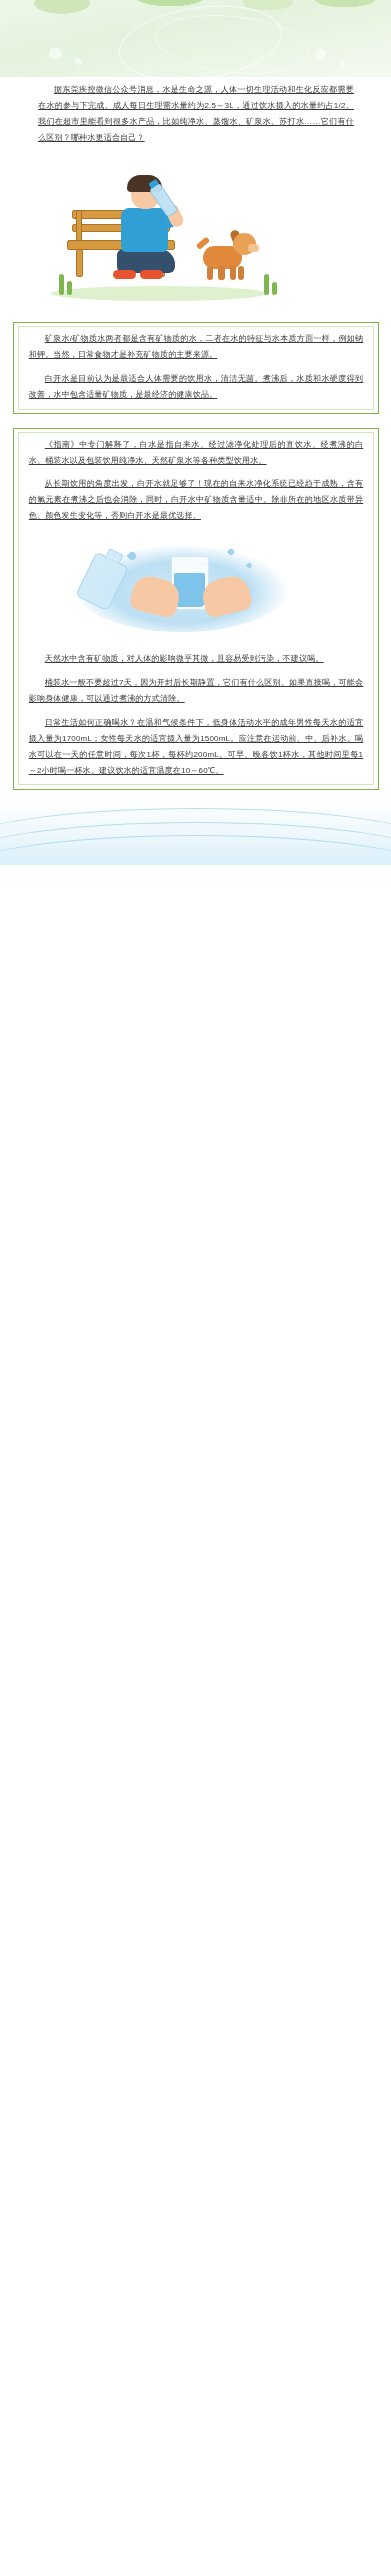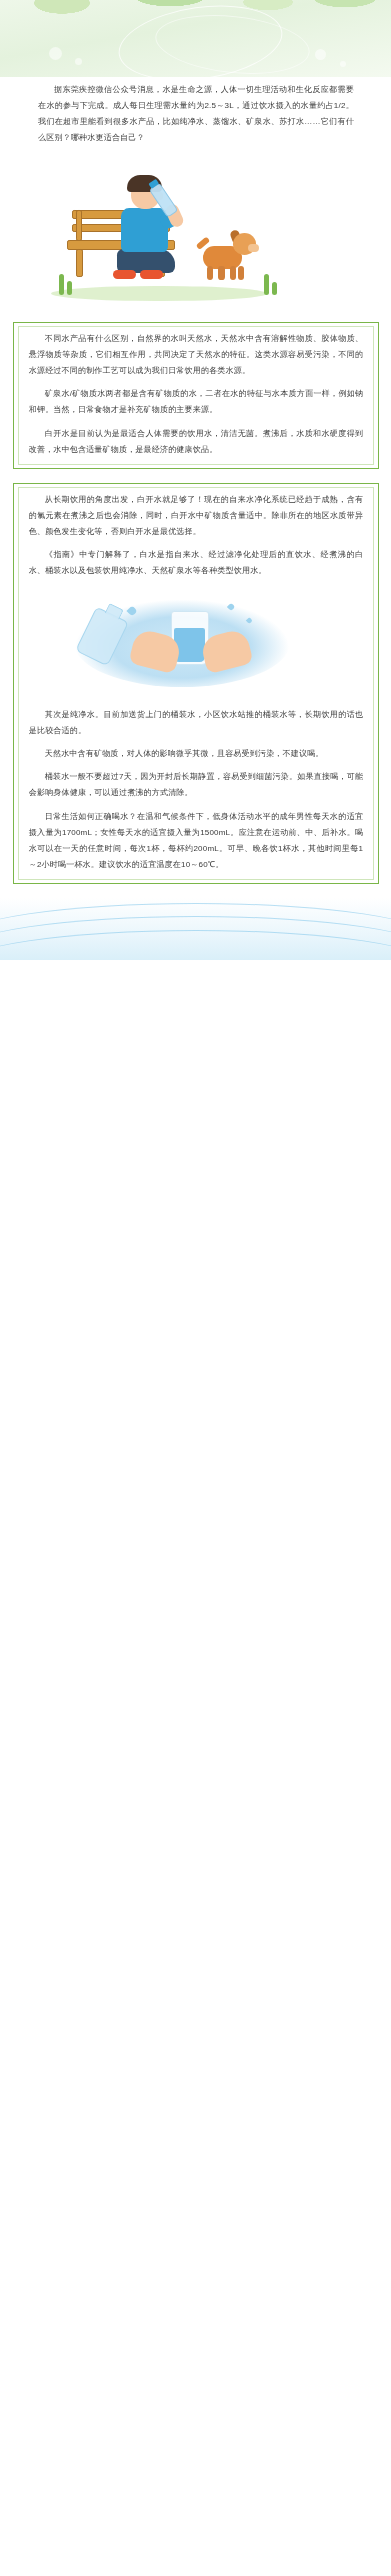--- a/index.html
+++ b/index.html
@@ -73,20 +73,21 @@
 
   p.para {
     font-size: 8px;
     line-height: 2.0;
     color: #3b3b3b;
     text-align: justify;
     text-indent: 2em;
     margin: 0 0 7.2px 0;
     padding: 0 7.2px;
     letter-spacing: 0.2px;
+    text-decoration: underline;
   }
   p.para.last { margin-bottom: 0; margin-top: 8px; }
 
   
   .illus-bench {
     position: relative;
     width: 100%;
     height: 155px;
     margin: 3.1px 0 5.2px 0;
   }
@@ -284,50 +285,48 @@
       <div class="plant" style="left:36px; height:14.4px;"></div>
       <div class="plant" style="left:233px;"></div>
       <div class="plant" style="left:241px; height:13.4px;"></div>
     </div>
   </div>
 </section>
 
 <section class="card">
   <div class="inner-rule"></div>
   <div class="card-body">
-    <p class="para">不同水产品有什么区别，自然界的水叫天然水，天然水中含有溶解性物质、胶体物质、悬浮物质等杂质，它们相互作用，共同决定了天然水的特征。这类水源容易受污染，不同的水源经过不同的制作工艺可以成为我们日常饮用的各类水源。</p>
     <p class="para">矿泉水/矿物质水两者都是含有矿物质的水，二者在水的特征与水本质方面一样，例如钠和钾。当然，日常食物才是补充矿物质的主要来源。</p>
     <p class="para last">白开水是目前认为是最适合人体需要的饮用水，清洁无菌。煮沸后，水质和水硬度得到改善，水中包含适量矿物质，是最经济的健康饮品。</p>
   </div>
 </section>
 
 <section class="card">
   <div class="inner-rule"></div>
   <div class="card-body">
+    <p class="para">《指南》中专门解释了，白水是指自来水、经过滤净化处理后的直饮水、经煮沸的白水、桶装水以及包装饮用纯净水、天然矿泉水等各种类型饮用水。</p>
     <p class="para">从长期饮用的角度出发，白开水就足够了！现在的自来水净化系统已经趋于成熟，含有的氯元素在煮沸之后也会消除，同时，白开水中矿物质含量适中。除非所在的地区水质带异色、颜色发生变化等，否则白开水是最优选择。</p>
-    <p class="para">《指南》中专门解释了，白水是指自来水、经过滤净化处理后的直饮水、经煮沸的白水、桶装水以及包装饮用纯净水、天然矿泉水等各种类型饮用水。</p>
 
     <div class="illus-glass">
       <div class="splash"></div>
       <div class="jug">
           <div class="neck"></div>
         </div>
       <div class="glass">
           <div class="water"></div>
         </div>
       <div class="hand l"></div>
       <div class="hand r"></div>
       <div class="drop" style="left:106px; top:20.6px; width:8.2px; height:8.2px;"></div>
       <div class="drop" style="left:206px; top:17.5px; width:6.2px; height:6.2px;"></div>
       <div class="drop" style="left:225px; top:32px; width:4.6px; height:4.6px;"></div>
     </div>
 
-    <p class="para">其次是纯净水。目前加送货上门的桶装水，小区饮水站推的桶装水等，长期饮用的话也是比较合适的。</p>
     <p class="para">天然水中含有矿物质，对人体的影响微乎其微，且容易受到污染，不建议喝。</p>
-    <p class="para">桶装水一般不要超过7天，因为开封后长期静置，容易受到细菌污染。如果直接喝，可能会影响身体健康，可以通过煮沸的方式清除。</p>
+    <p class="para">桶装水一般不要超过7天，因为开封后长期静置，它们有什么区别。如果直接喝，可能会影响身体健康，可以通过煮沸的方式清除。</p>
     <p class="para last">日常生活如何正确喝水？在温和气候条件下，低身体活动水平的成年男性每天水的适宜摄入量为1700mL；女性每天水的适宜摄入量为1500mL。应注意在运动前、中、后补水。喝水可以在一天的任意时间，每次1杯，每杯约200mL。可早、晚各饮1杯水，其他时间里每1～2小时喝一杯水。建议饮水的适宜温度在10～60℃。</p>
   </div>
 </section>
 
 <div class="footer-wave">
   <div class="w" style="top:5.2px;"></div>
   <div class="w" style="top:18.5px;"></div>
   <div class="w" style="top:32px;"></div>
 </div>
 

